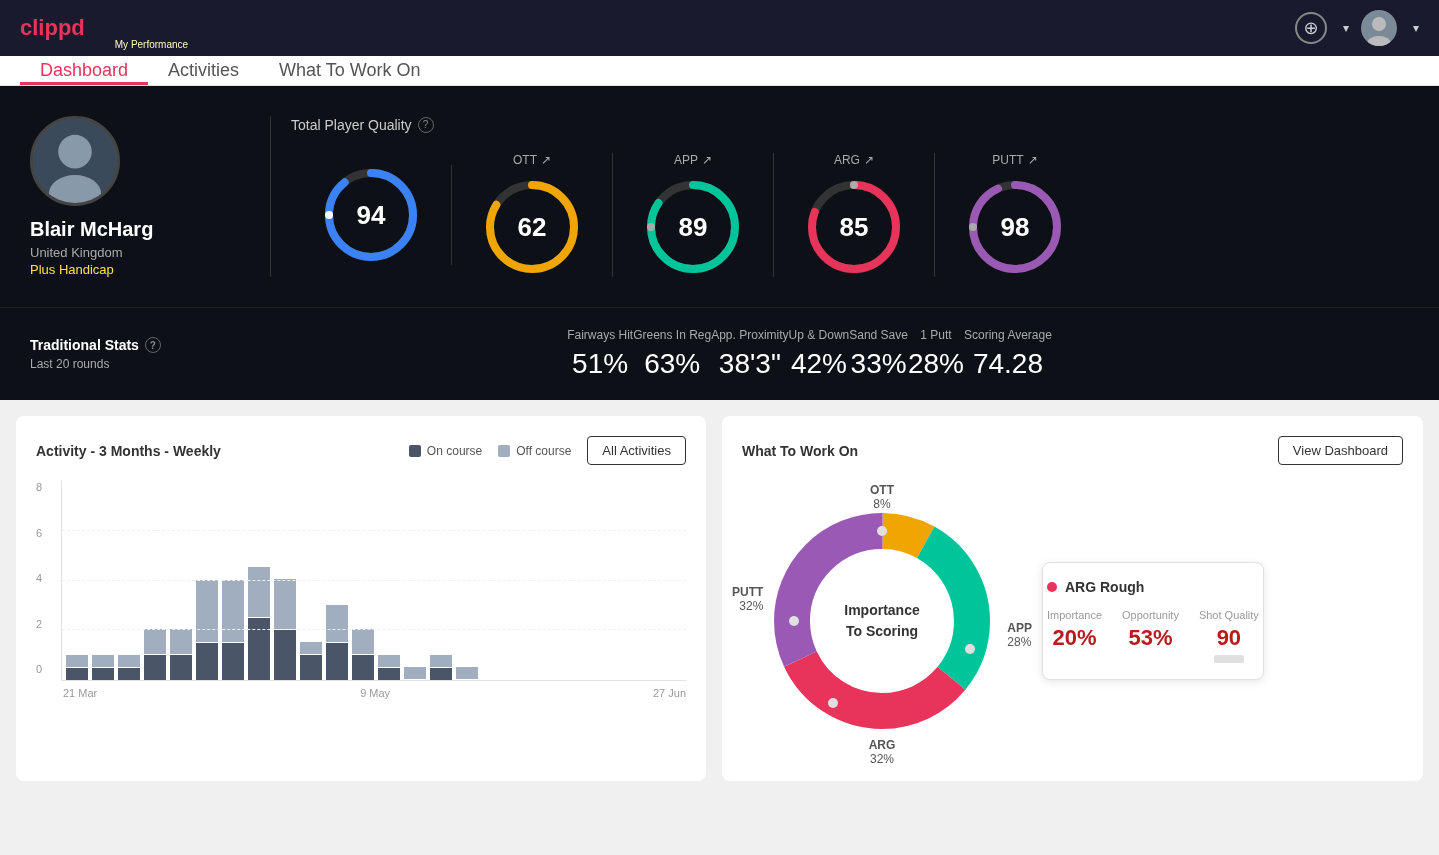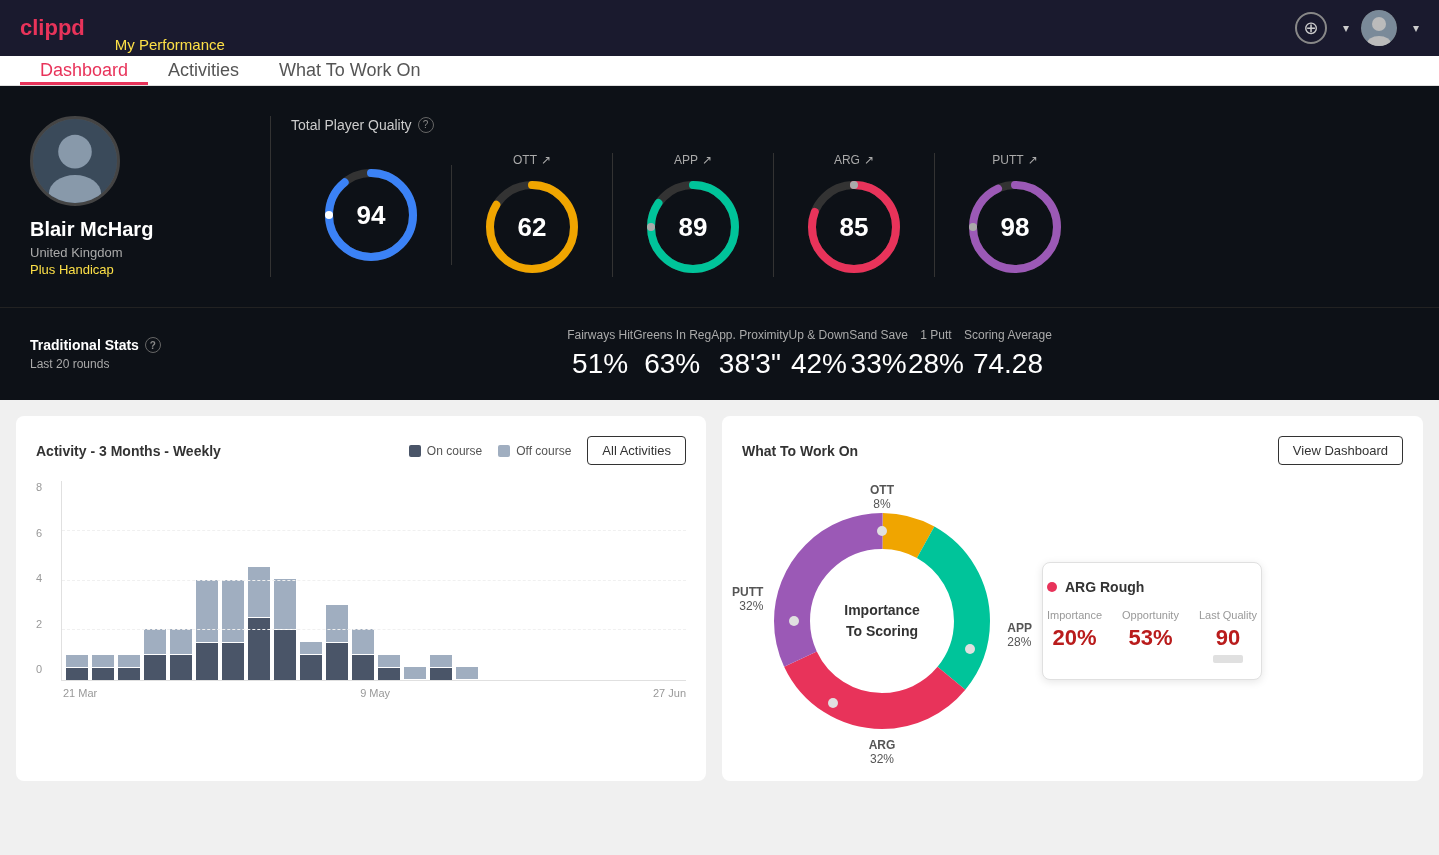--- a/index.html
+++ b/index.html
@@ -8,21 +8,21 @@
     
     .header {
       background: #1a1a2e;
       display: flex;
       align-items: center;
       padding: 0 20px;
       height: 56px;
       position: relative;
     }
     .logo { color: #e8335a; font-size: 22px; font-weight: bold; margin-right: 30px; }
-    .header-title { color: #fde047; font-size: 15px; flex: 1; margin-top: 32px; }
+    .header-title { color: #fef9c3; font-size: 10px; flex: 1; margin-top: 32px; }
     .header-actions { display: flex; align-items: center; gap: 12px; }
     .add-btn {
       width: 32px; height: 32px; border-radius: 50%; border: 2px solid #888;
       display: flex; align-items: center; justify-content: center;
       color: #ccc; cursor: pointer; font-size: 18px;
     }
     .avatar-btn {
       width: 36px; height: 36px; border-radius: 50%; background: #555;
       display: flex; align-items: center; justify-content: center;
       color: #fff; cursor: pointer; overflow: hidden;
@@ -550,21 +550,21 @@
         <div class="tooltip-stats">
           <div class="ts-item">
             <div class="ts-label">Importance</div>
             <div class="ts-value">20%</div>
           </div>
           <div class="ts-item">
             <div class="ts-label">Opportunity</div>
             <div class="ts-value">53%</div>
           </div>
           <div class="ts-item">
-            <div class="ts-label">Last Quality</div>
+            <div class="ts-label">Shot Quality</div>
             <div class="ts-value">90</div>
             <div class="ts-sub"></div>
           </div>
         </div>
       </div>
     </div>
   </div>
 
 </div>
 

